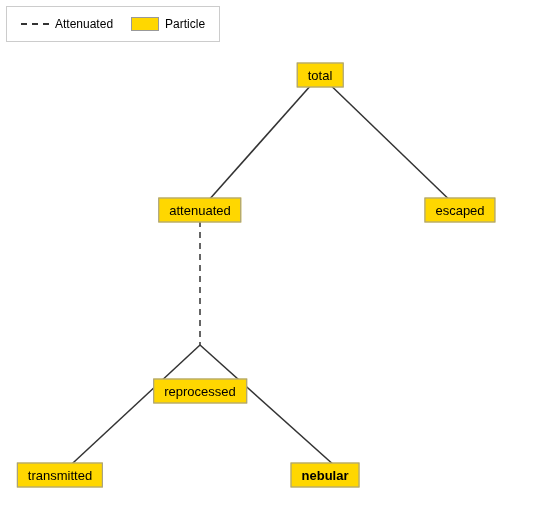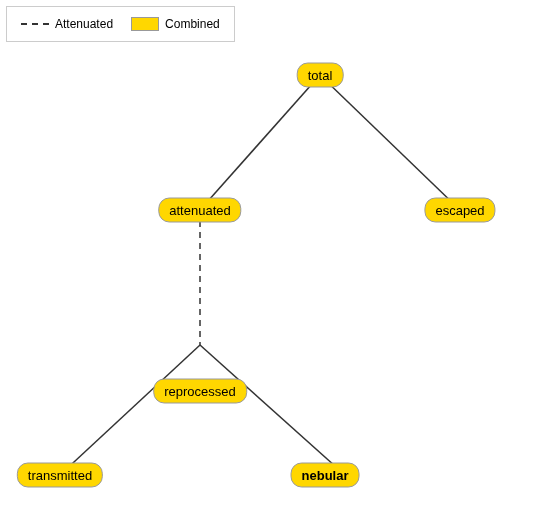--- a/index.html
+++ b/index.html
@@ -59,21 +59,21 @@
         #fff 2px,
         #fff 5px
       );
       border: 1px solid #999;
     }
 
     .node {
       position: absolute;
       background: #FFD700;
       border: 1.5px solid #999;
-      border-radius: 11px;
+      border-radius: 0;
       padding: 4px 10px;
       font-size: 13px;
       white-space: nowrap;
       transform: translate(-50%, -50%);
     }
 
     svg.lines {
       position: absolute;
       top: 0;
       left: 0;
@@ -85,21 +85,21 @@
 </head>
 <body>
 
 <div class="legend">
   <div class="legend-item">
     <div class="line-dashed"></div>
     <span>Attenuated</span>
   </div>
   <div class="legend-item">
     <div class="box-stellar"></div>
-    <span>Combined</span>
+    <span>Particle</span>
   </div>
 </div>
 
 <svg class="lines">
 
   <line x1="320" y1="75" x2="200" y2="210" stroke="#333" stroke-width="1.5"></line>
 
   <line x1="320" y1="75" x2="460" y2="210" stroke="#333" stroke-width="1.5"></line>
 
   <line x1="200" y1="210" x2="200" y2="345" stroke="#333" stroke-width="1.5" stroke-dasharray="6,5"></line>

